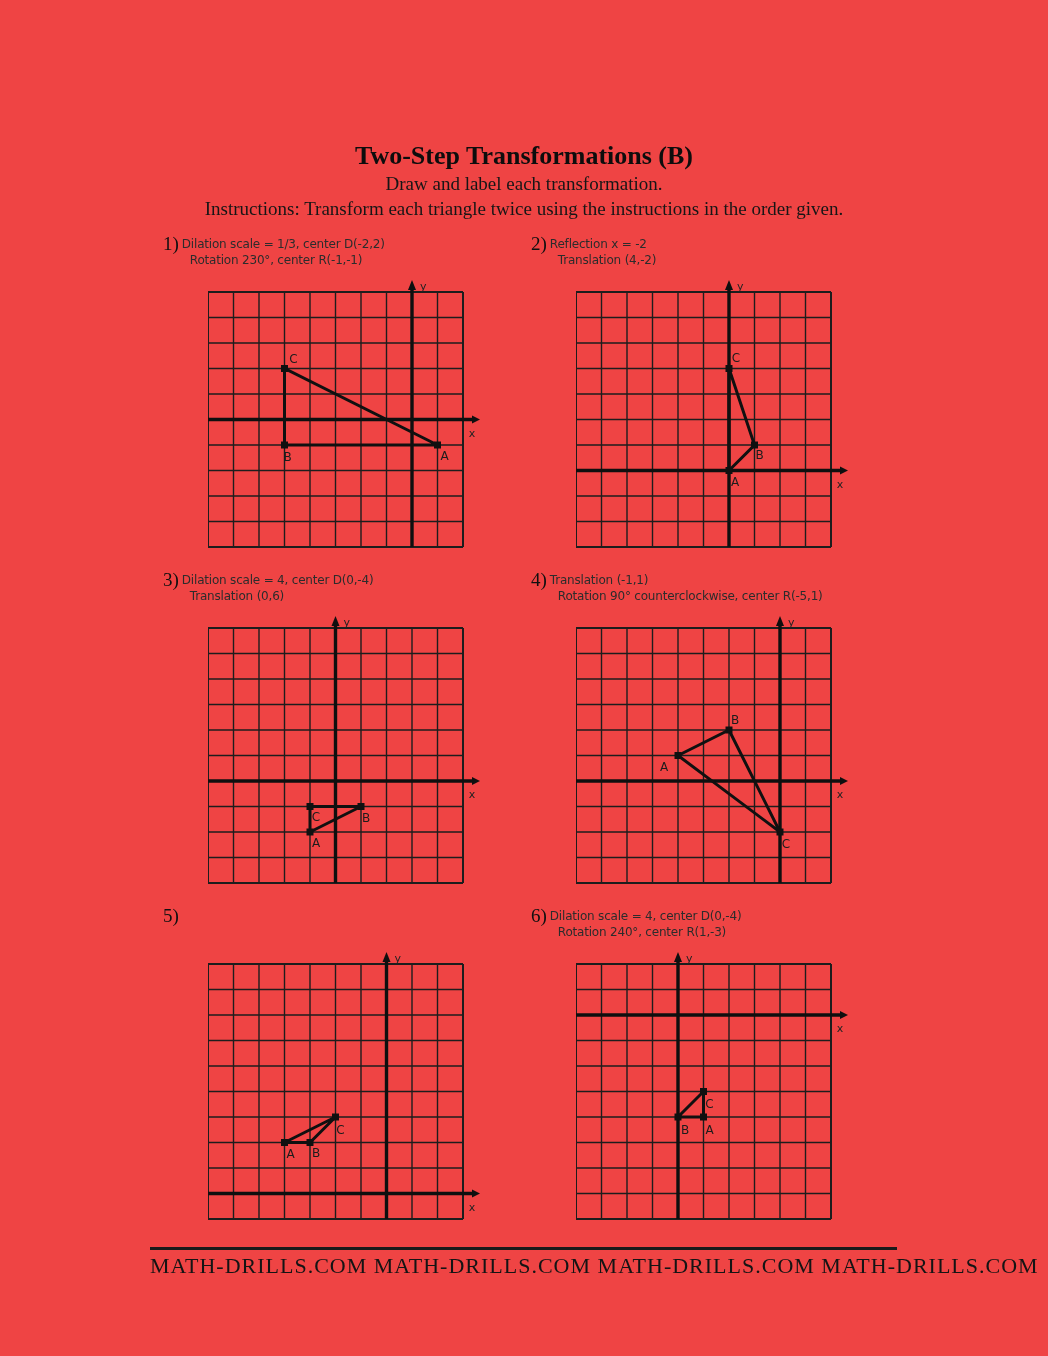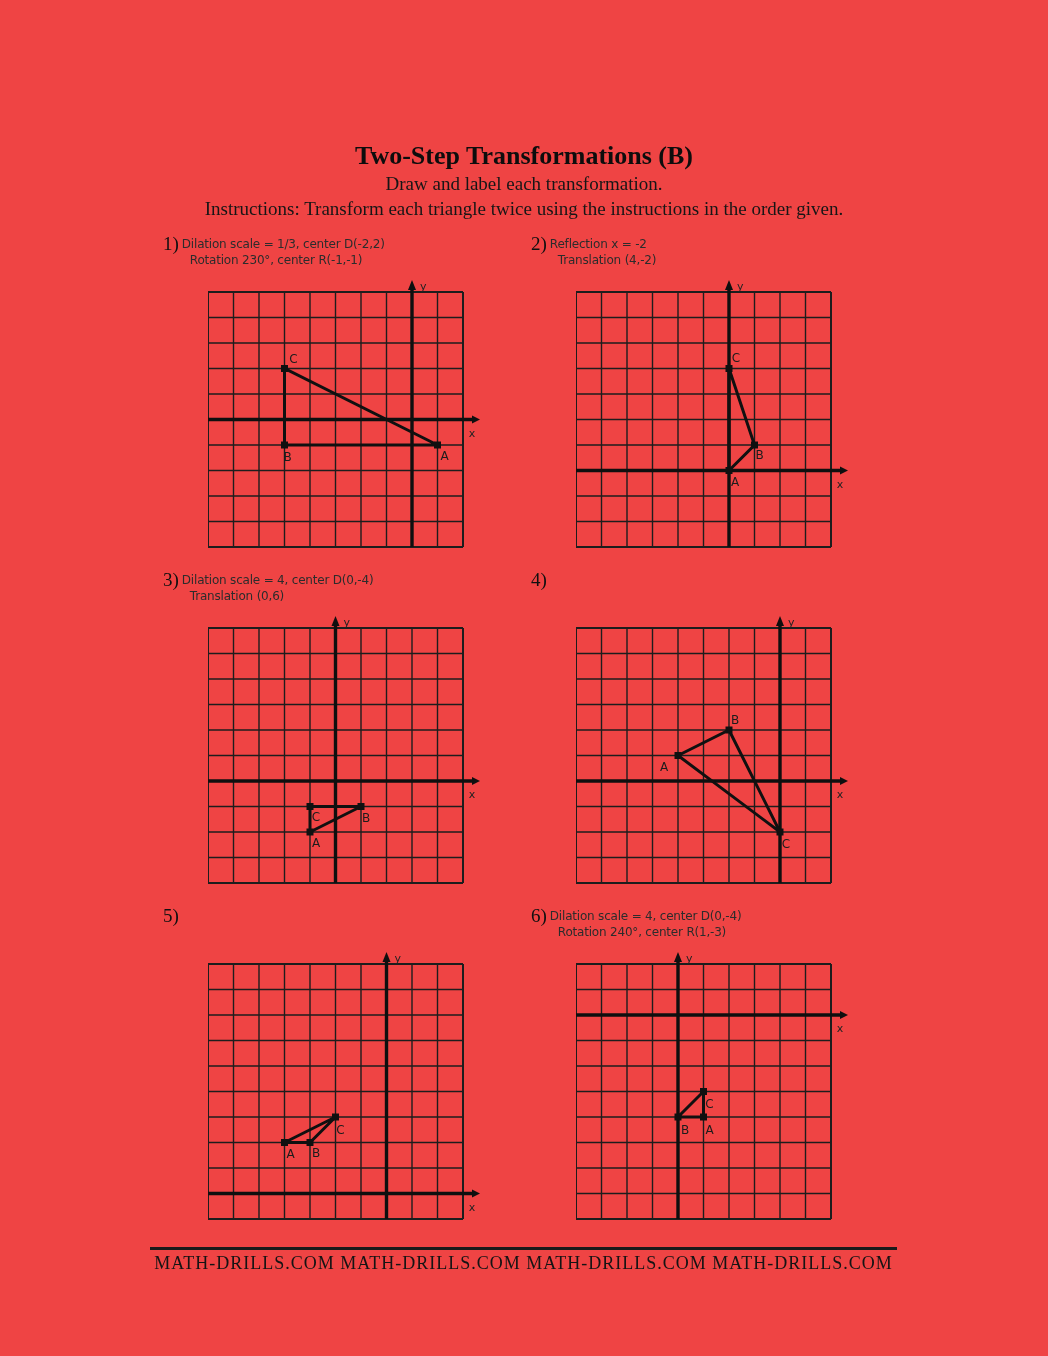--- a/index.html
+++ b/index.html
@@ -38,21 +38,21 @@
     font-family:"DejaVu Sans", sans-serif; font-size:11px; fill:#222;
   }
   .vertex-label {
     font-family:"DejaVu Sans", sans-serif; font-size:12px; fill:#1c1c1c;
   }
   .footer-line {
     position:absolute; top:1247px; left:150px; width:747px; height:3px; background:#1b1b1b;
   }
   .footer-text {
     position:absolute; top:1253px; left:150px; width:747px; text-align:center;
-    font-family:"Liberation Serif", serif; font-size:18px; letter-spacing:1px; color:#141414;
+    font-family:"Liberation Serif", serif; font-size:22px; letter-spacing:1px; color:#141414;
     white-space:nowrap;
   }
 </style>
 </head>
 <body>
 
 <div class="page">
   <h1 class="worksheet-title">Two-Step Transformations (B)</h1>
   <div class="instructions">
     <div>Draw and label each transformation.</div>
@@ -194,20 +194,24 @@
           <text x="108" y="231" class="vertex-label" text-anchor="middle">A</text>
           <rect x="149.5" y="187" width="7" height="7" fill="#101010"></rect>
           <text x="158" y="205.5" class="vertex-label" text-anchor="middle">B</text>
           <rect x="98.5" y="187" width="7" height="7" fill="#101010"></rect>
           <text x="108" y="204.5" class="vertex-label" text-anchor="middle">C</text>
         </svg>
   </div>
       <div class="problem">
     <div class="problem-header">
       <span class="problem-number">4)</span>
+      <div class="problem-steps">
+        <div class="step step1">Translation (-1,1)</div>
+        <div class="step step2">Rotation 90° counterclockwise, center R(-5,1)</div>
+      </div>
     </div>
     <svg class="plot" width="280" height="270">
           <line x1="0" y1="12" x2="0" y2="267" class="grid-line" stroke-width="2"></line>
           <line x1="25.5" y1="12" x2="25.5" y2="267" class="grid-line" stroke-width="1.4"></line>
           <line x1="51" y1="12" x2="51" y2="267" class="grid-line" stroke-width="1.4"></line>
           <line x1="76.5" y1="12" x2="76.5" y2="267" class="grid-line" stroke-width="1.4"></line>
           <line x1="102" y1="12" x2="102" y2="267" class="grid-line" stroke-width="1.4"></line>
           <line x1="127.5" y1="12" x2="127.5" y2="267" class="grid-line" stroke-width="1.4"></line>
           <line x1="153" y1="12" x2="153" y2="267" class="grid-line" stroke-width="1.4"></line>
           <line x1="178.5" y1="12" x2="178.5" y2="267" class="grid-line" stroke-width="1.4"></line>

